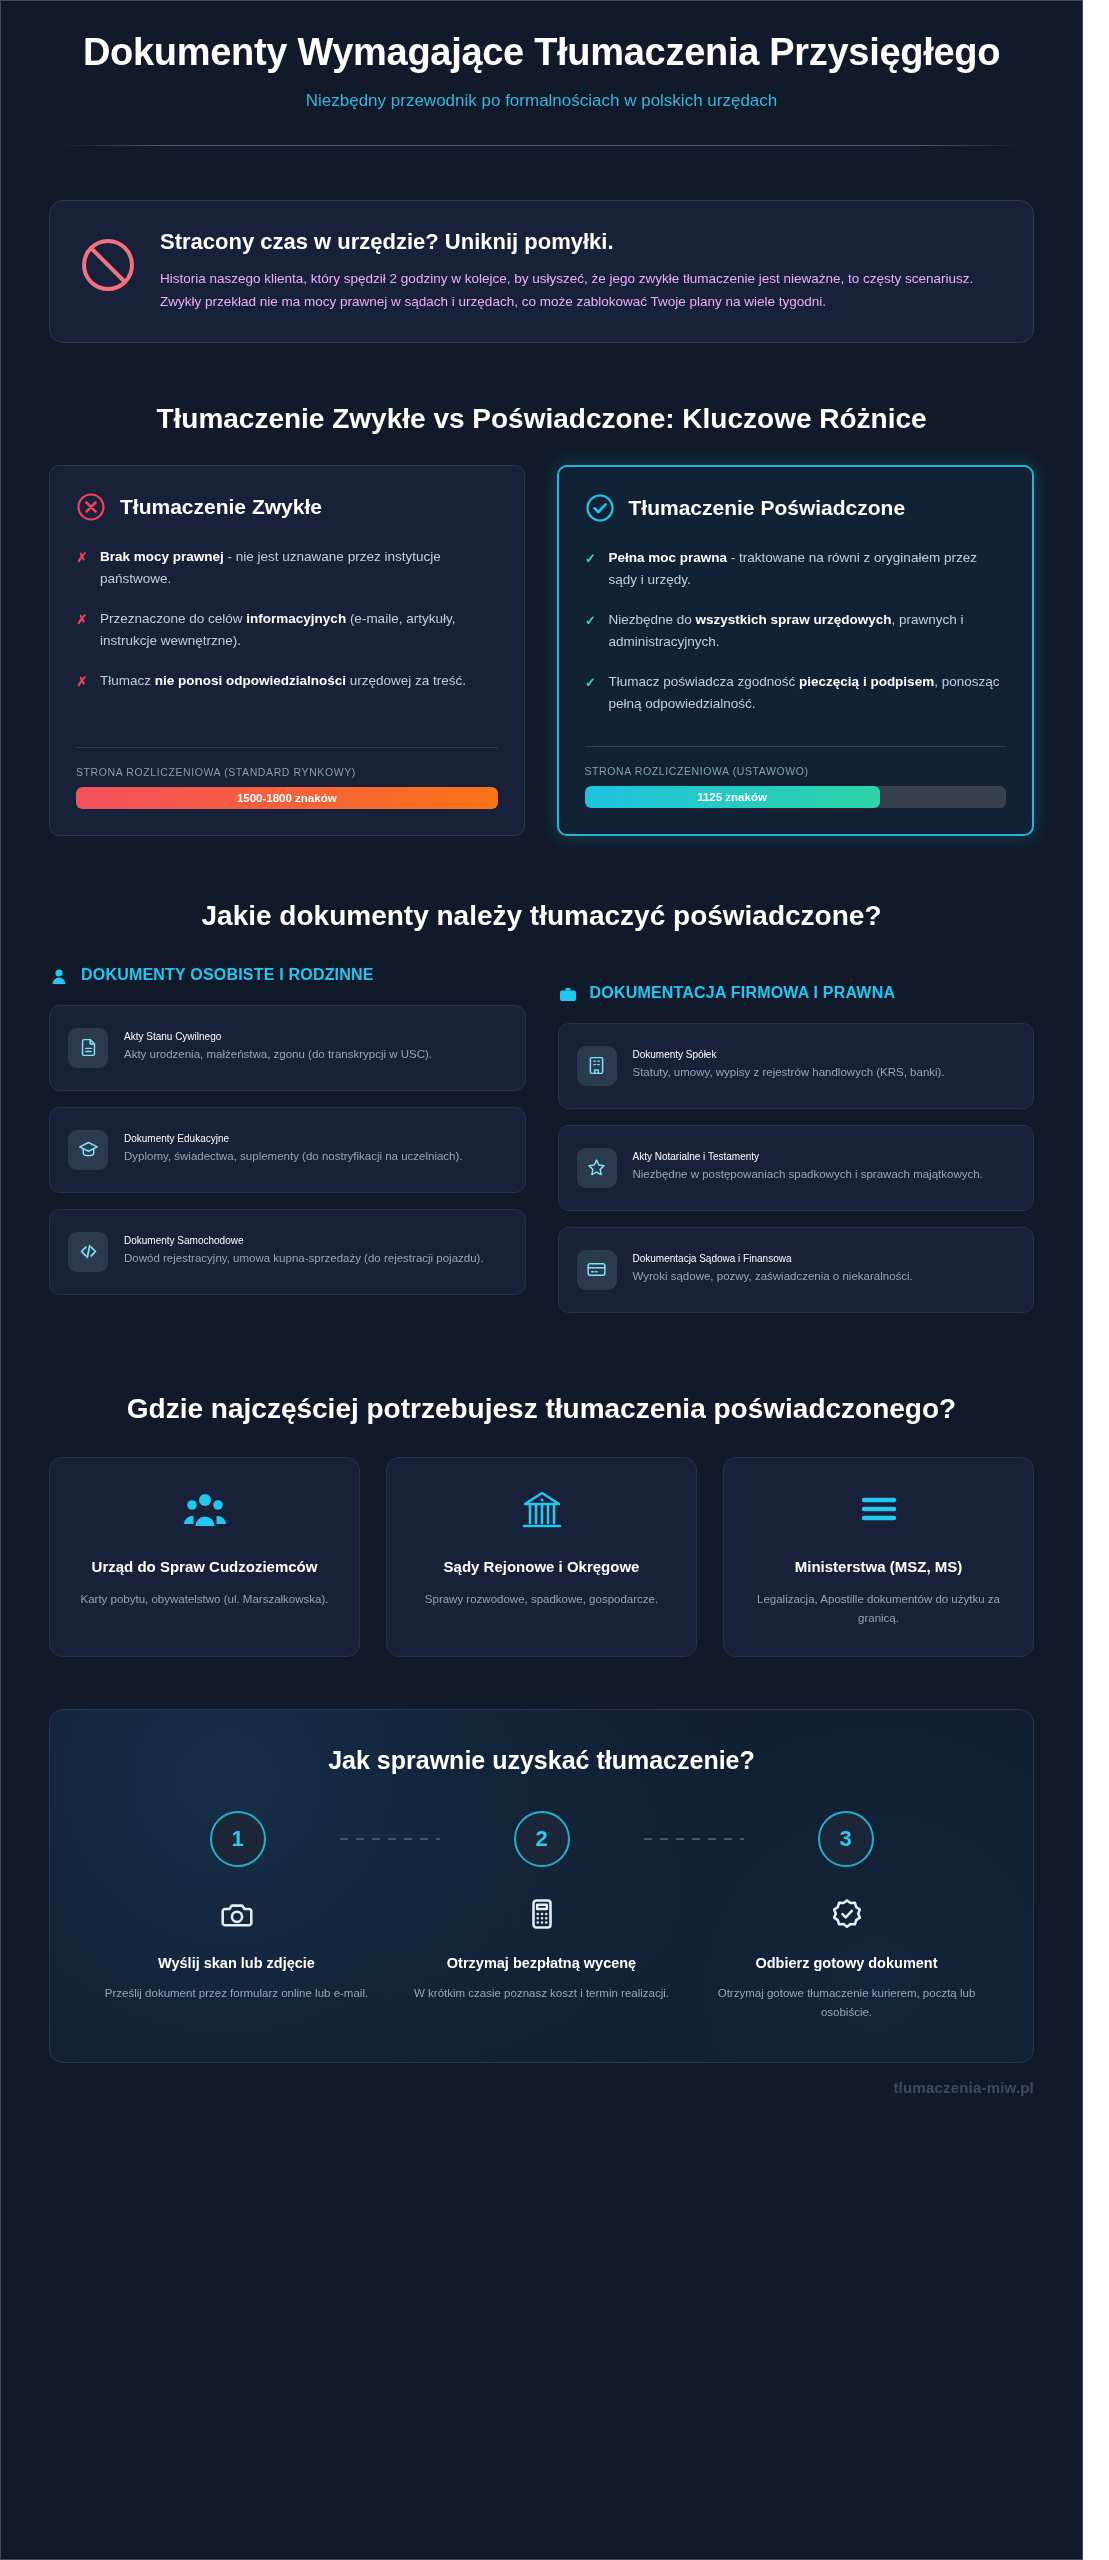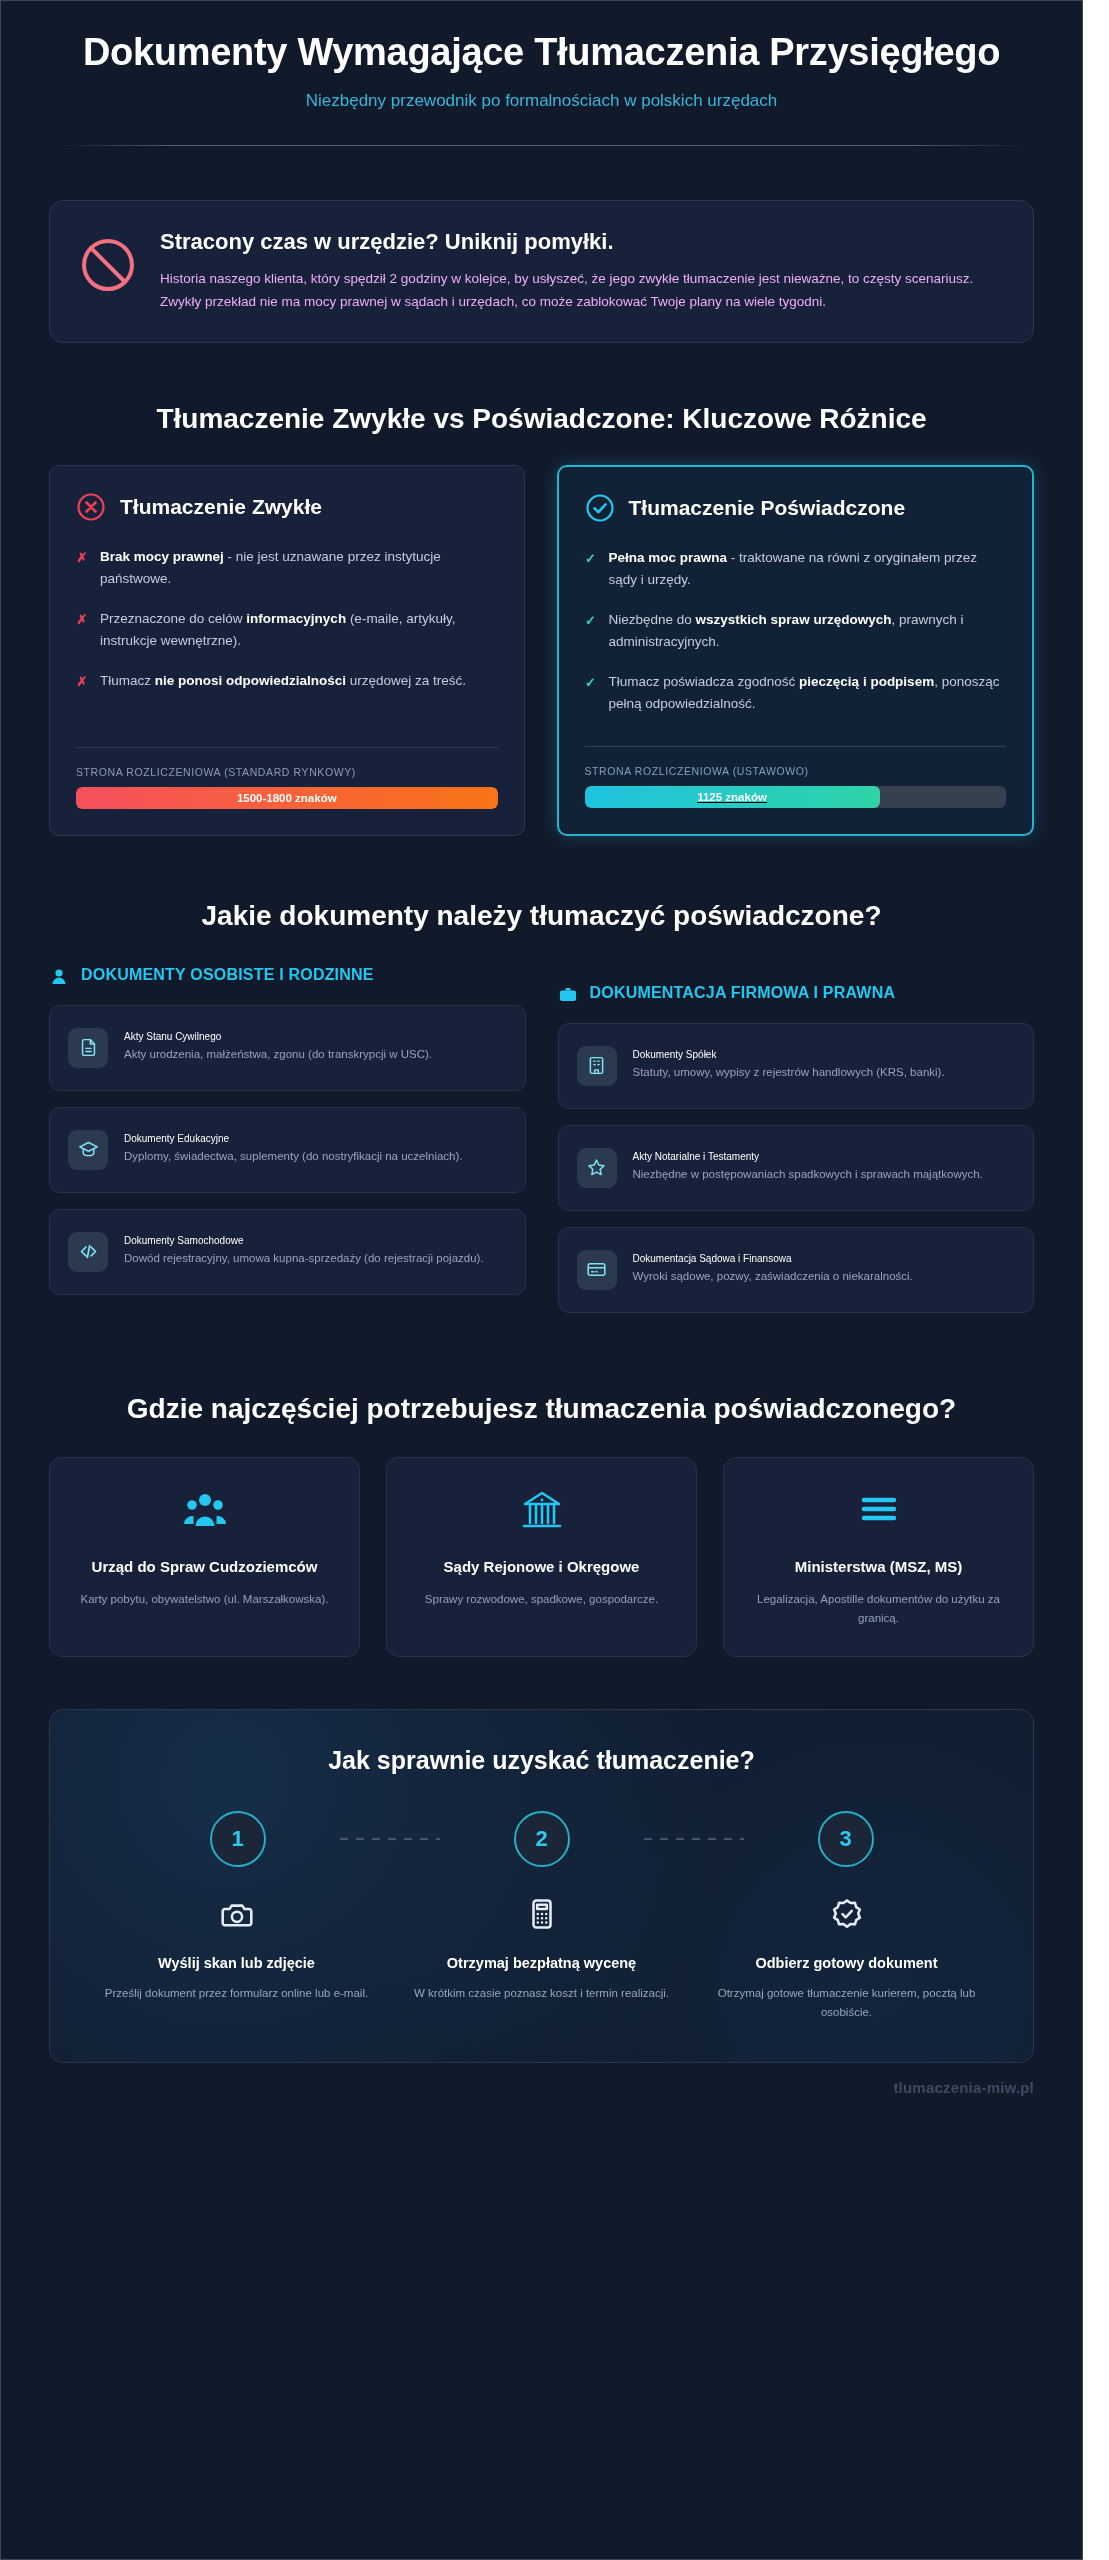--- a/index.html
+++ b/index.html
@@ -345,21 +345,21 @@
           </li>
         <li>
             <span class="mk v">✓</span>
           <span><span>Tłumacz poświadcza zgodność </span><b>pieczęcią i podpisem</b><span>, ponosząc pełną odpowiedzialność.</span></span>
           </li>
       </ul>
       <div class="spacer"></div>
       <div class="divider"></div>
       <div class="meter-label">STRONA ROZLICZENIOWA (USTAWOWO)</div>
       <div class="track teal">
-        <div class="fill teal" style="width: 70%; background: linear-gradient(90deg, rgb(31, 194, 224) 0%, rgb(47, 211, 166) 100%); text-decoration: underline;">
+        <div class="fill teal" style="width: 70%; background: linear-gradient(90deg, rgb(31, 194, 224) 0%, rgb(47, 211, 166) 100%);">
           <span>1125 znaków</span>
         </div>
       </div>
     </div>
   </div>
 
   <div class="section-head sec-docs">Jakie dokumenty należy tłumaczyć poświadczone?</div>
 
   <div class="docs">
 

